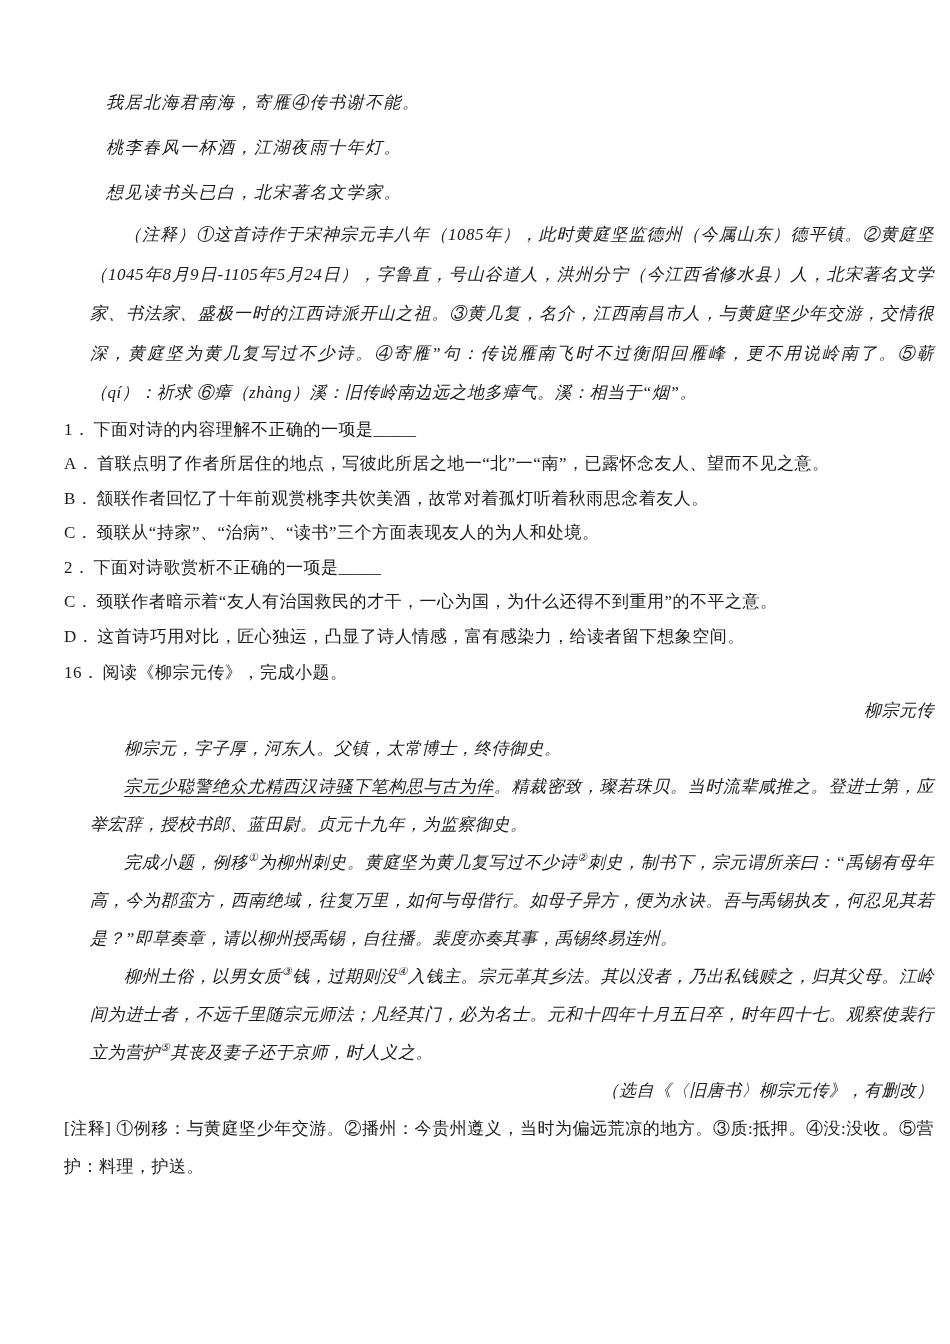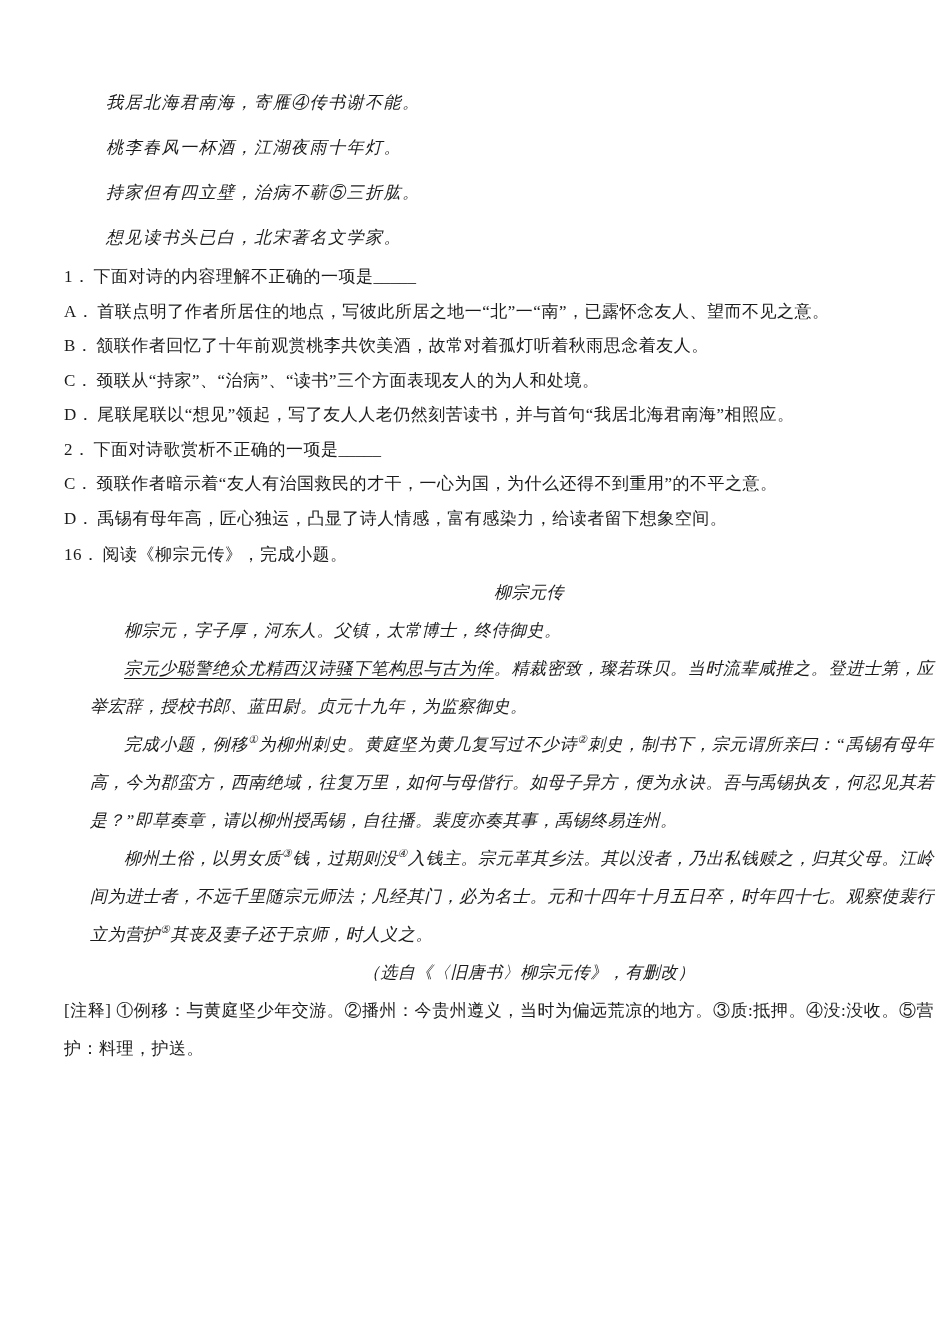--- a/index.html
+++ b/index.html
@@ -38,21 +38,21 @@
     margin-left: 26px;
     text-indent: 2em;
     letter-spacing: 0.5px;
   }
   .q-block p { line-height: 34.5px; letter-spacing: 0.5px; }
   .opt-label, .q-num { margin-right: 3px; }
   .blank { letter-spacing: 0; }
 
   .bio p { line-height: 38px; letter-spacing: 0.5px; }
   .para-ind { margin-left: 26px; text-indent: 2em; }
-  .no-justify { text-align: center; font-family: Liberation Serif, serif; }
+  .no-justify { text-align: right; font-family: Liberation Serif, serif; }
   .notes-line { margin-left: 0; text-indent: 0; }
 
   sup {
     font-size: 11px;
     line-height: 0;
     vertical-align: super;
     font-style: inherit;
   }
   .ul-seg {
     text-decoration: underline;
@@ -60,52 +60,49 @@
   }
 </style>
 </head>
 <body>
 
 <div class="page">
 
   <div class="kai">
     <p class="poem-line">我居北海君南海，寄雁④传书谢不能。</p>
     <p class="poem-line">桃李春风一杯酒，江湖夜雨十年灯。</p>
-    <p class="poem-line">持家但有四立壁，治病不蕲⑤三折肱。</p>
     <p class="poem-line">想见读书头已白，北宋著名文学家。</p>
   </div>
 
+  <p class="note-para kai">（注释）①这首诗作于宋神宗元丰八年（1085年），此时黄庭坚监德州（今属山东）德平镇。②黄庭坚（1045年8月9日-1105年5月24日），字鲁直，号山谷道人，洪州分宁（今江西省修水县）人，北宋著名文学家、书法家、盛极一时的江西诗派开山之祖。③黄几复，名介，江西南昌市人，与黄庭坚少年交游，交情很深，黄庭坚为黄几复写过不少诗。④寄雁”句：传说雁南飞时不过衡阳回雁峰，更不用说岭南了。⑤蕲（qí）：祈求 ⑥瘴（zhàng）溪：旧传岭南边远之地多瘴气。溪：相当于“烟”。</p>
 
   <div class="q-block">
     <p>
       <span class="q-num">1．</span><span>下面对诗的内容理解不正确的一项是</span><span class="blank">_____</span>
     </p>
     <p>
       <span class="opt-label">A．</span><span>首联点明了作者所居住的地点，写彼此所居之地一“北”一“南”，已露怀念友人、望而不见之意。</span>
     </p>
     <p>
       <span class="opt-label">B．</span><span>颔联作者回忆了十年前观赏桃李共饮美酒，故常对着孤灯听着秋雨思念着友人。</span>
     </p>
     <p>
       <span class="opt-label">C．</span><span>颈联从“持家”、“治病”、“读书”三个方面表现友人的为人和处境。</span>
     </p>
-    <p>
-      <span class="opt-label">D．</span><span>尾联尾联以“想见”领起，写了友人人老仍然刻苦读书，并与首句“我居北海君南海”相照应。</span>
-    </p>
   </div>
 
   <div class="q-block">
     <p>
       <span class="q-num">2．</span><span>下面对诗歌赏析不正确的一项是</span><span class="blank">_____</span>
     </p>
     <p>
       <span class="opt-label">C．</span><span>颈联作者暗示着“友人有治国救民的才干，一心为国，为什么还得不到重用”的不平之意。</span>
     </p>
     <p>
-      <span class="opt-label">D．</span><span>禹锡有母年高，匠心独运，凸显了诗人情感，富有感染力，给读者留下想象空间。</span>
+      <span class="opt-label">D．</span><span>这首诗巧用对比，匠心独运，凸显了诗人情感，富有感染力，给读者留下想象空间。</span>
     </p>
   </div>
 
   <div class="bio">
     <p>
       <span class="q-num">16．</span><span>阅读《柳宗元传》，完成小题。</span>
     </p>
     <p class="kai para-ind no-justify">柳宗元传</p>
     <p class="kai para-ind">柳宗元，字子厚，河东人。父镇，太常博士，终侍御史。</p>
     <p class="kai para-ind">

